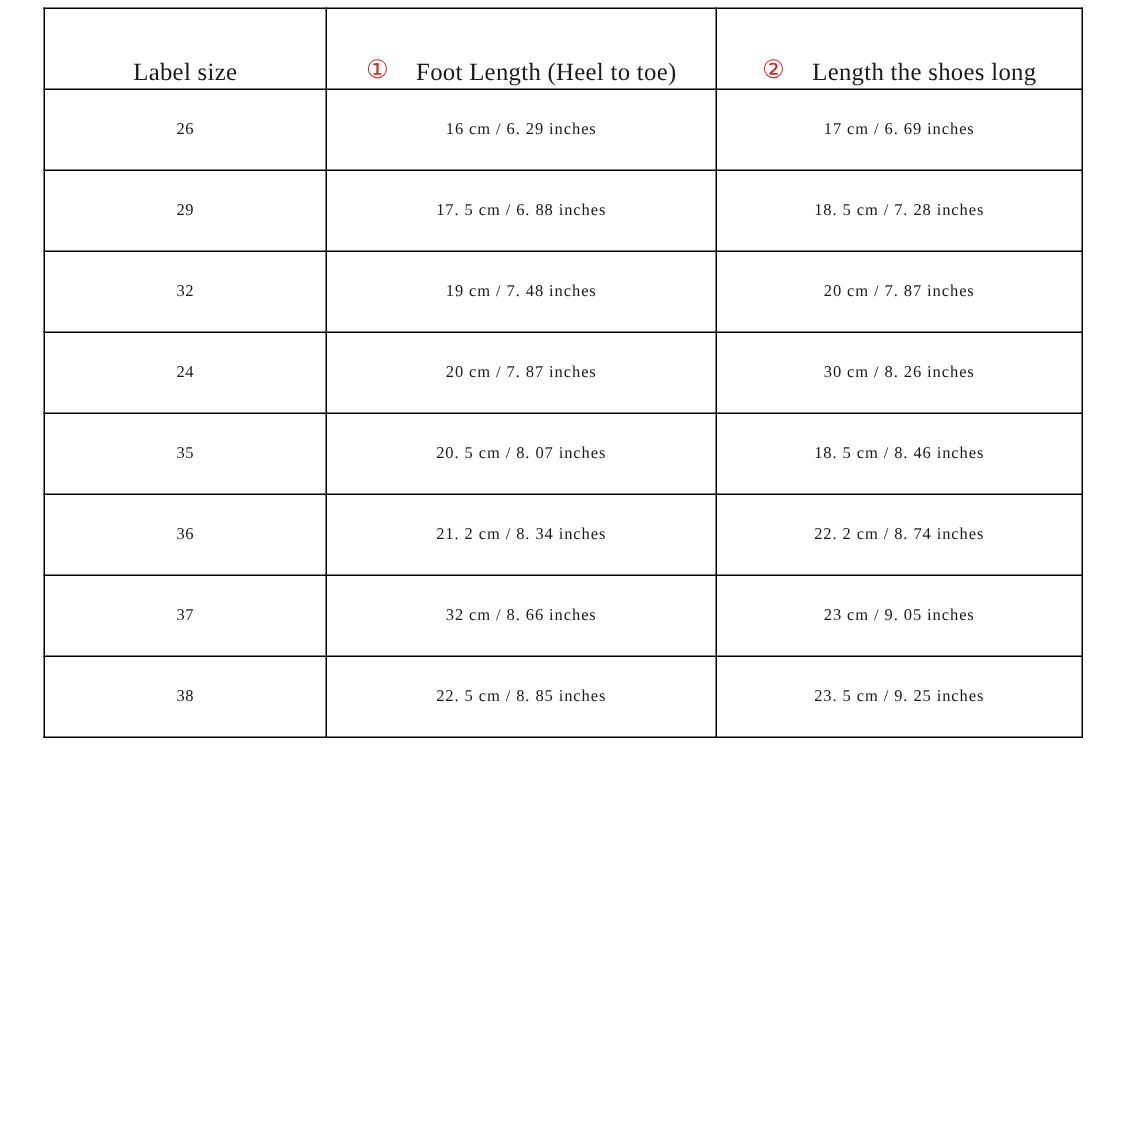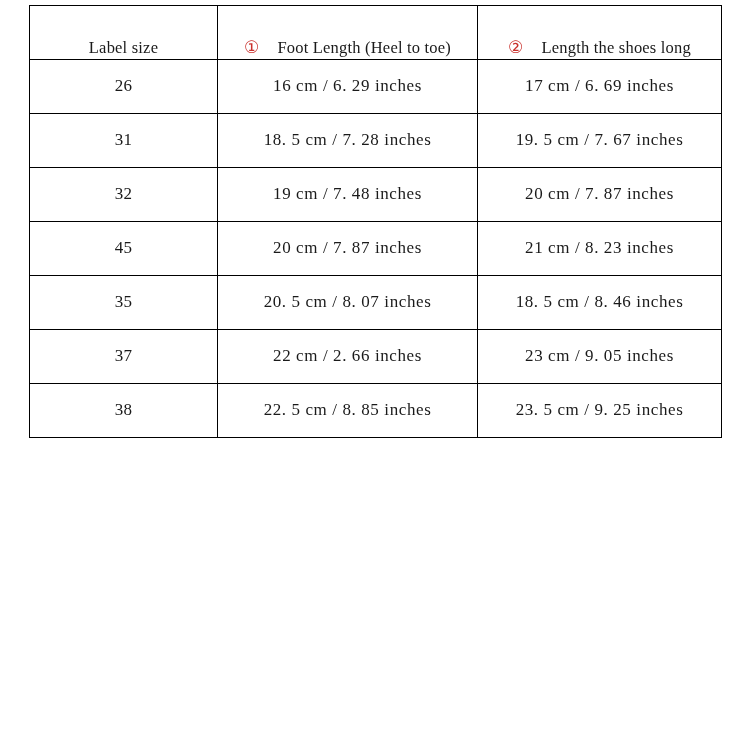--- a/index.html
+++ b/index.html
@@ -35,21 +35,21 @@
   table.size-chart col.col-inside { width: 244px; }
 
   table.size-chart th,
   table.size-chart td {
     border: 1px solid #000000;
     height: 53px;
     padding: 0 4px;
     text-align: center;
     vertical-align: middle;
     font-weight: normal;
-    font-size: 17px;
+    font-size: 11px;
     line-height: 1.2;
     white-space: nowrap;
     color: #1a1a1a;
   }
 
   table.size-chart thead th {
     font-size: 16.5px;
     letter-spacing: 0.2px;
   }
 
@@ -114,42 +114,47 @@
         </th>
       </tr>
     </thead>
     <tbody>
       <tr>
         <td class="cell-label">26</td>
         <td class="cell-meas">16 cm / 6. 29 inches</td>
         <td class="cell-meas">17 cm / 6. 69 inches</td>
       </tr>
       <tr>
-        <td class="cell-label">31</td>
+        <td class="cell-label">29</td>
+        <td class="cell-meas">17. 5 cm / 6. 88 inches</td>
         <td class="cell-meas">18. 5 cm / 7. 28 inches</td>
-        <td class="cell-meas">19. 5 cm / 7. 67 inches</td>
       </tr>
       <tr>
         <td class="cell-label">32</td>
         <td class="cell-meas">19 cm / 7. 48 inches</td>
         <td class="cell-meas">20 cm / 7. 87 inches</td>
       </tr>
       <tr>
-        <td class="cell-label">45</td>
+        <td class="cell-label">24</td>
         <td class="cell-meas">20 cm / 7. 87 inches</td>
-        <td class="cell-meas">21 cm / 8. 23 inches</td>
+        <td class="cell-meas">30 cm / 8. 26 inches</td>
       </tr>
       <tr>
         <td class="cell-label">35</td>
         <td class="cell-meas">20. 5 cm / 8. 07 inches</td>
         <td class="cell-meas">18. 5 cm / 8. 46 inches</td>
       </tr>
       <tr>
+        <td class="cell-label">36</td>
+        <td class="cell-meas">21. 2 cm / 8. 34 inches</td>
+        <td class="cell-meas">22. 2 cm / 8. 74 inches</td>
+      </tr>
+      <tr>
         <td class="cell-label">37</td>
-        <td class="cell-meas">22 cm / 2. 66 inches</td>
+        <td class="cell-meas">32 cm / 8. 66 inches</td>
         <td class="cell-meas">23 cm / 9. 05 inches</td>
       </tr>
       <tr>
         <td class="cell-label">38</td>
         <td class="cell-meas">22. 5 cm / 8. 85 inches</td>
         <td class="cell-meas">23. 5 cm / 9. 25 inches</td>
       </tr>
     </tbody>
   </table>
 </div>

